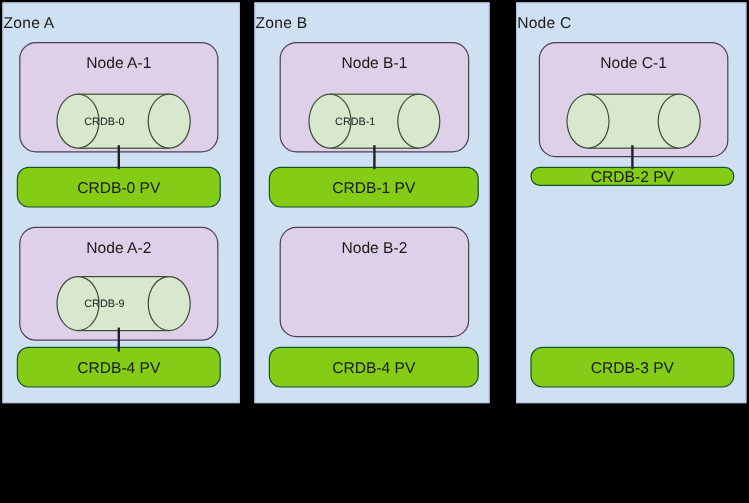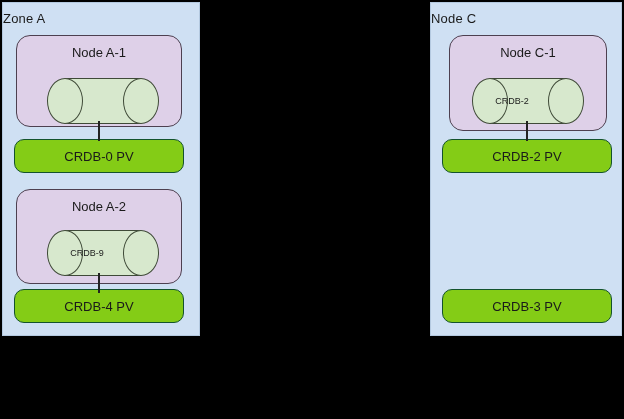--- a/index.html
+++ b/index.html
@@ -104,52 +104,74 @@
 
 <div id="canvas">
     <div class="zone" style="left: 2px; top: 2px; width: 198px; height: 334px;">
       <div class="zone-title">Zone A</div>
       <div class="node" style="left: 13px; top: 32px; width: 166px; height: 92px;">
         <div class="node-title">Node A-1</div>
         <div class="cylinder" style="left: 30px; top: 42px; width: 112px; height: 46px;">
           <div class="cyl-rect" style="left: 18px; width: 76px;"></div>
           <div class="cyl-cap" style="left: 0px; width: 36px;"></div>
           <div class="cyl-cap" style="left: 76px; width: 36px;"></div>
+          <div class="cyl-label" style="left: 0px; width: 80px;">CRDB-0</div>
         </div>
       </div>
       <div class="connector" style="left: 95px; top: 118px; height: 20px;"></div>
       <div class="node" style="left: 13px; top: 186px; width: 166px; height: 95px;">
         <div class="node-title">Node A-2</div>
         <div class="cylinder" style="left: 30px; top: 40px; width: 112px; height: 46px;">
           <div class="cyl-rect" style="left: 18px; width: 76px;"></div>
           <div class="cyl-cap" style="left: 0px; width: 36px;"></div>
           <div class="cyl-cap" style="left: 76px; width: 36px;"></div>
           <div class="cyl-label" style="left: 0px; width: 80px;">CRDB-9</div>
         </div>
       </div>
       <div class="connector" style="left: 95px; top: 270px; height: 20px;"></div>
       <div class="pv" style="left: 11px; top: 136px; width: 170px; height: 34px;">
         <span>CRDB-0 PV</span>
       </div>
       <div class="pv" style="left: 11px; top: 286px; width: 170px; height: 34px;">
         <span>CRDB-4 PV</span>
       </div>
     </div>
+    <div class="zone" style="left: 212px; top: 2px; width: 196px; height: 334px;">
+      <div class="zone-title">Zone B</div>
+      <div class="node" style="left: 20px; top: 32px; width: 158px; height: 92px;">
+        <div class="node-title">Node B-1</div>
+        <div class="cylinder" style="left: 23px; top: 42px; width: 110px; height: 46px;">
+          <div class="cyl-rect" style="left: 18px; width: 74px;"></div>
+          <div class="cyl-cap" style="left: 0px; width: 36px;"></div>
+          <div class="cyl-cap" style="left: 74px; width: 36px;"></div>
+          <div class="cyl-label" style="left: 0px; width: 78px;">CRDB-1</div>
+        </div>
+      </div>
+      <div class="connector" style="left: 98px; top: 118px; height: 20px;"></div>
+      <div class="node" style="left: 20px; top: 186px; width: 158px; height: 92px;">
+        <div class="node-title">Node B-2</div>
+      </div>
+      <div class="pv" style="left: 11px; top: 136px; width: 175px; height: 34px;">
+        <span>CRDB-1 PV</span>
+      </div>
+      <div class="pv" style="left: 11px; top: 286px; width: 175px; height: 34px;">
+        <span>CRDB-4 PV</span>
+      </div>
+    </div>
     <div class="zone" style="left: 430px; top: 2px; width: 192px; height: 334px;">
       <div class="zone-title">Node C</div>
       <div class="node" style="left: 18px; top: 32px; width: 158px; height: 96px;">
         <div class="node-title">Node C-1</div>
         <div class="cylinder" style="left: 22px; top: 42px; width: 112px; height: 46px;">
           <div class="cyl-rect" style="left: 18px; width: 76px;"></div>
           <div class="cyl-cap" style="left: 0px; width: 36px;"></div>
           <div class="cyl-cap" style="left: 76px; width: 36px;"></div>
-          <div class="cyl-label" style="left: 0px; width: 80px;">CRDB-2</div>
         </div>
       </div>
       <div class="connector" style="left: 95px; top: 118px; height: 20px;"></div>
-      <div class="pv" style="left: 11px; top: 136px; width: 170px; height: 34px;">
+      <div class="pv" style="left: 11px; top: 136px; width: 170px; height: 16px;">
         <span>CRDB-2 PV</span>
       </div>
       <div class="pv" style="left: 11px; top: 286px; width: 170px; height: 34px;">
         <span>CRDB-3 PV</span>
       </div>
     </div>
   </div>
 
 </body></html>

